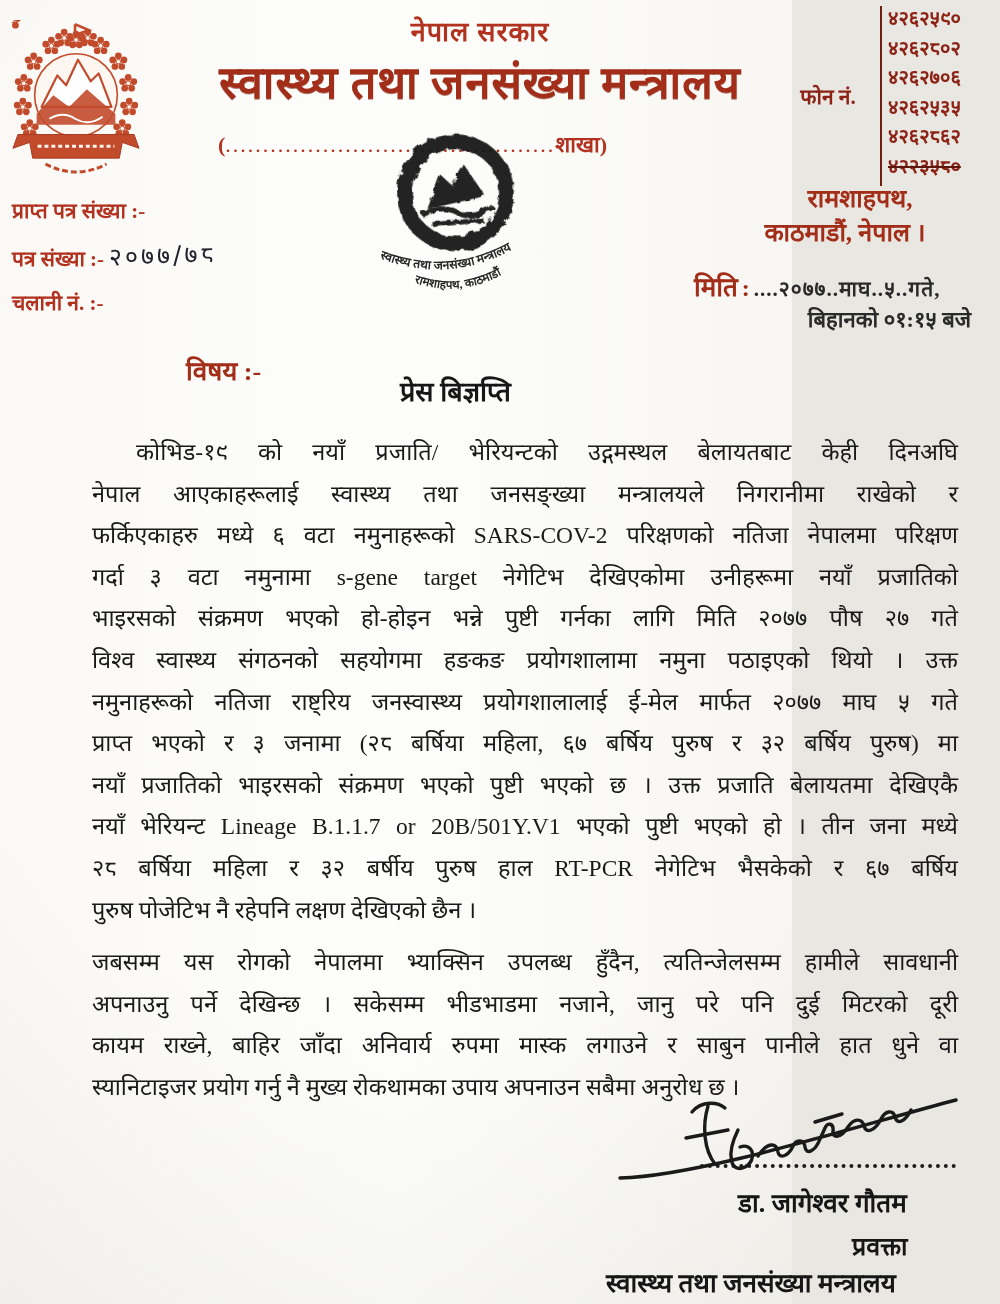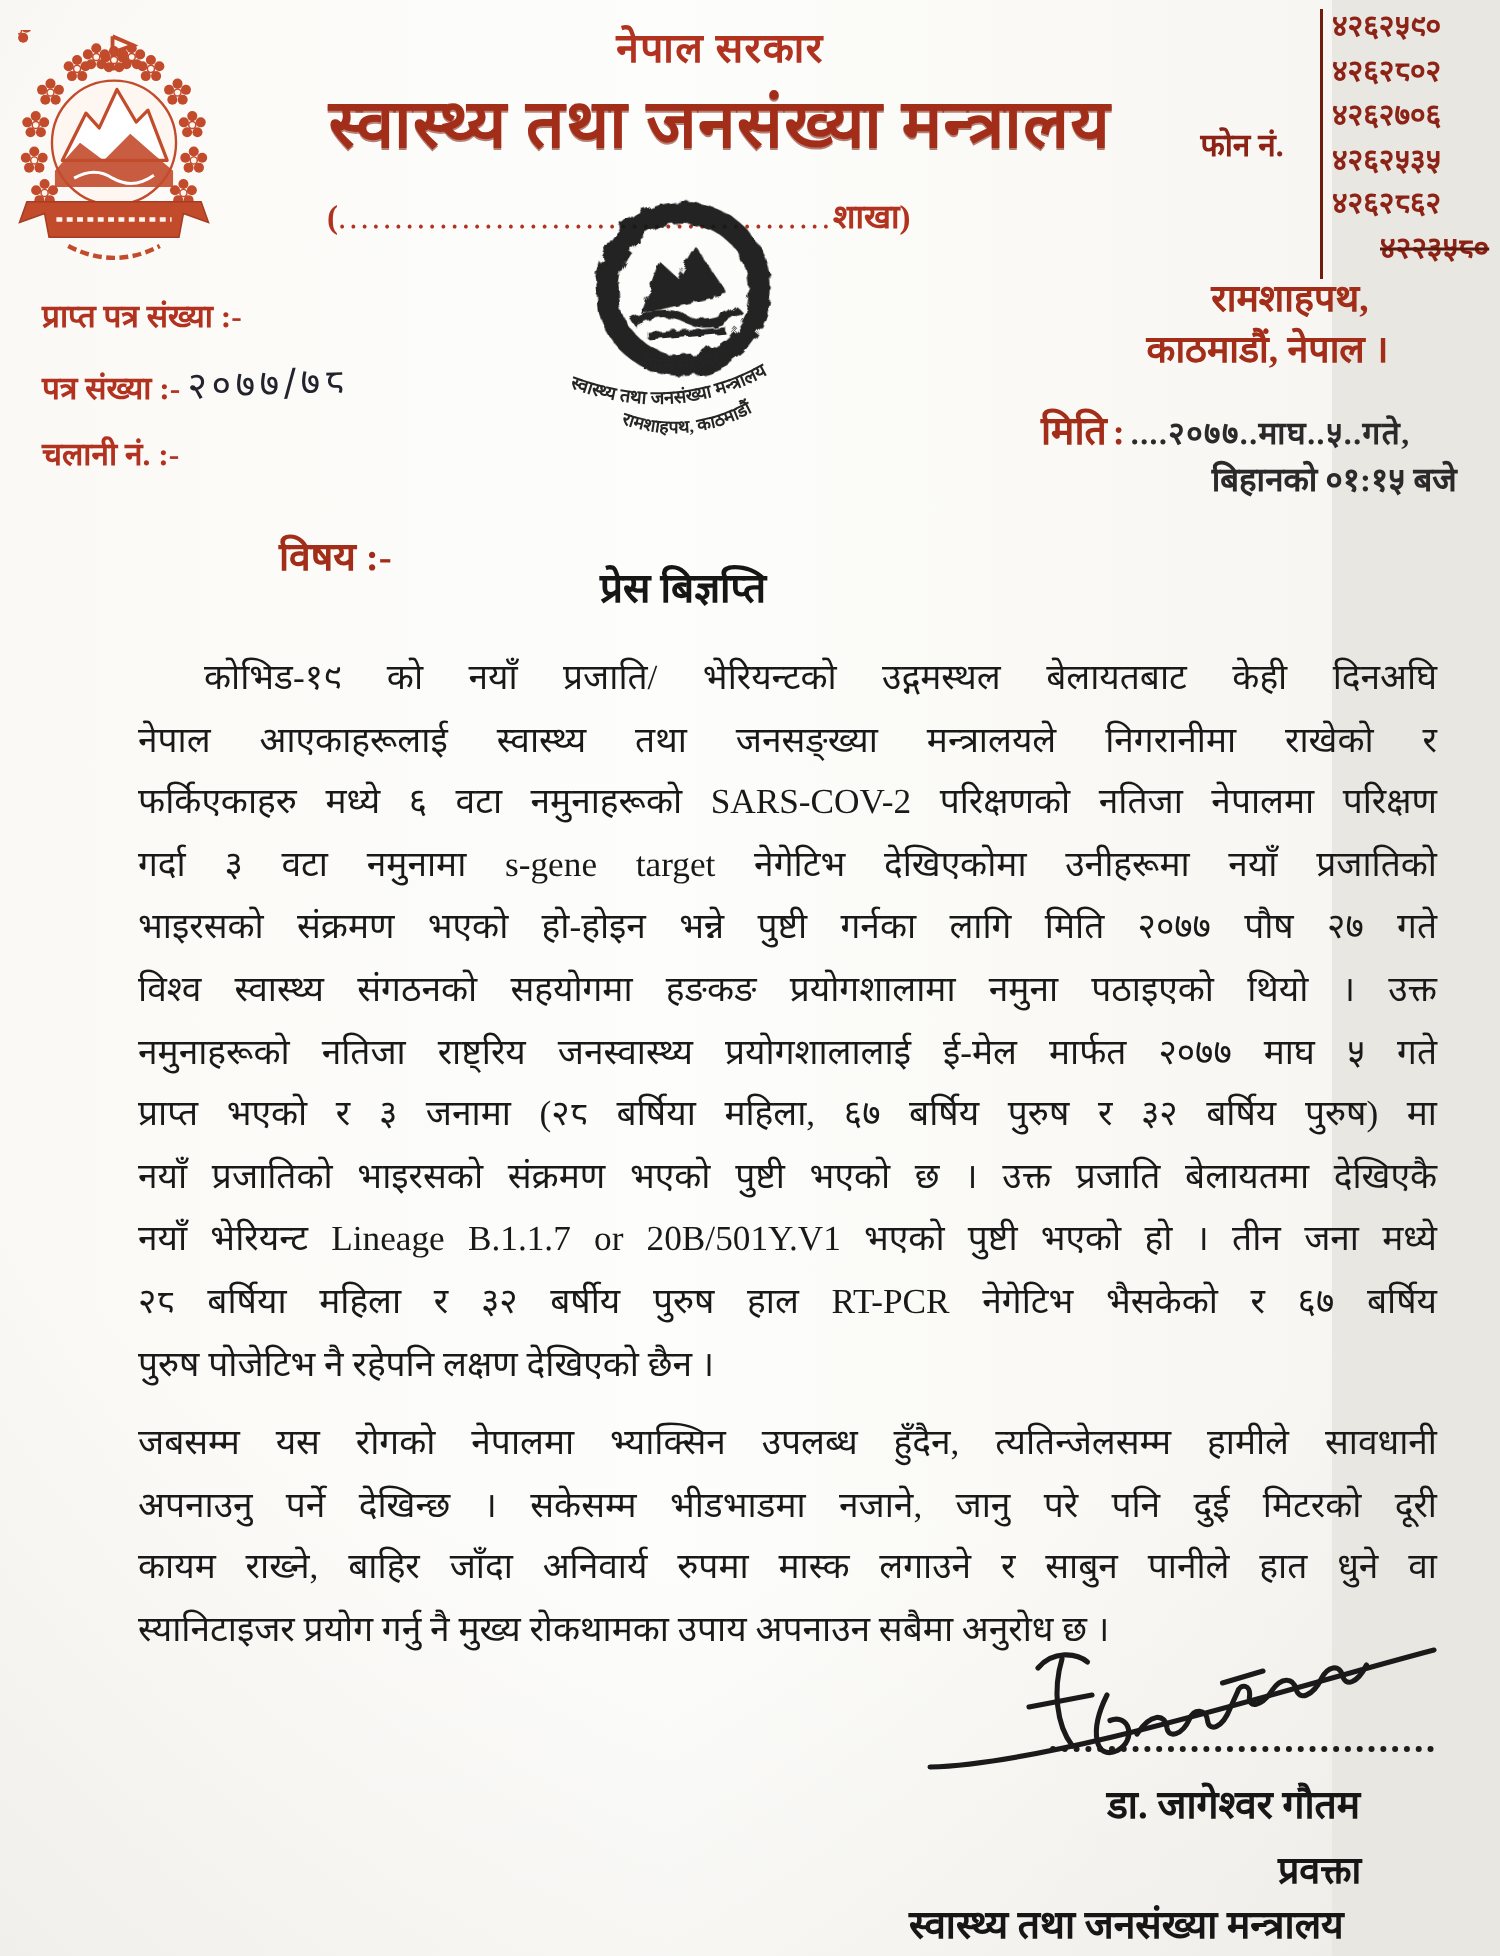--- a/index.html
+++ b/index.html
@@ -2,21 +2,21 @@
 <html lang="ne"><head>
 <meta charset="utf-8">
 <style>
   html,body{margin:0;padding:0;}
   body{
     width:1000px;height:1304px;overflow:hidden;
     background:#e9e7e2;
     font-family:"Liberation Serif","DejaVu Serif",serif;
   }
   .page{
-    position:relative;width:888px;height:1304px;
+    position:relative;width:792px;height:1304px;
     background:
       radial-gradient(circle at 55% 35%, rgba(0,0,0,0) 60%, rgba(120,110,95,.07) 100%),
       linear-gradient(90deg,#faf9f6 0%,#fdfdfb 50%,#f7f6f2 100%);
     color:#1f1f1f;
   }
   
   .gov-title{
     position:absolute;left:330px;top:12px;width:300px;text-align:center;
     font-size:27px;font-weight:bold;color:#b23220;letter-spacing:1px;
   }
@@ -29,39 +29,39 @@
   .branch-line{
     position:absolute;left:218px;top:128px;width:500px;
     font-size:22px;color:#b23220;font-weight:bold;white-space:nowrap;
   }
   .branch-line .dots{letter-spacing:2px;font-weight:normal;}
   
   .emblem{position:absolute;left:12px;top:20px;width:128px;height:168px;}
   
   .stamp{position:absolute;left:352px;top:122px;width:216px;height:208px;opacity:.94;}
   
-  .refs{position:absolute;left:28px;top:196px;font-size:21px;font-weight:bold;color:#b23220;}
+  .refs{position:absolute;left:12px;top:196px;font-size:21px;font-weight:bold;color:#b23220;}
   .refs .ref-line{margin-bottom:15px;white-space:nowrap;}
   .handwritten{
     display:inline-block;color:#23232e;font-weight:normal;
     font-family:"DejaVu Sans",sans-serif;font-size:25px;letter-spacing:3px;
     transform:rotate(-2deg) translateY(-2px);
   }
   
   .phone-label{
     position:absolute;left:782px;top:82px;width:92px;text-align:center;
     font-size:21px;font-weight:bold;color:#8c2316;
   }
   .phone-divider{position:absolute;left:880px;top:6px;width:2px;height:180px;background:#6f1d11;}
   .phone-list{
     position:absolute;left:888px;top:4px;width:108px;
     font-size:20px;font-weight:bold;color:#8c2316;line-height:29.5px;white-space:nowrap;
   }
   .phone-list .phone-number.struck{
-    text-decoration:line-through;text-decoration-thickness:2px;text-decoration-color:#5d170d;margin-left:32px;
+    text-decoration:line-through;text-decoration-thickness:2px;text-decoration-color:#5d170d;
   }
   
   .addr1{position:absolute;left:740px;top:180px;width:240px;text-align:center;
     font-size:25px;font-weight:bold;color:#a22d18;}
   .addr2{position:absolute;left:700px;top:214px;width:290px;text-align:center;
     font-size:25px;font-weight:bold;color:#a22d18;}
   .date-row{position:absolute;left:694px;top:268px;width:300px;white-space:nowrap;font-size:21px;}
   .date-row .date-label{font-size:26px;font-weight:bold;color:#a22d18;}
   .date-row .date-sep{font-size:24px;font-weight:bold;color:#a22d18;padding:0 4px;}
   .date-row .date-value{font-weight:bold;color:#2a2a2a;letter-spacing:1px;}

